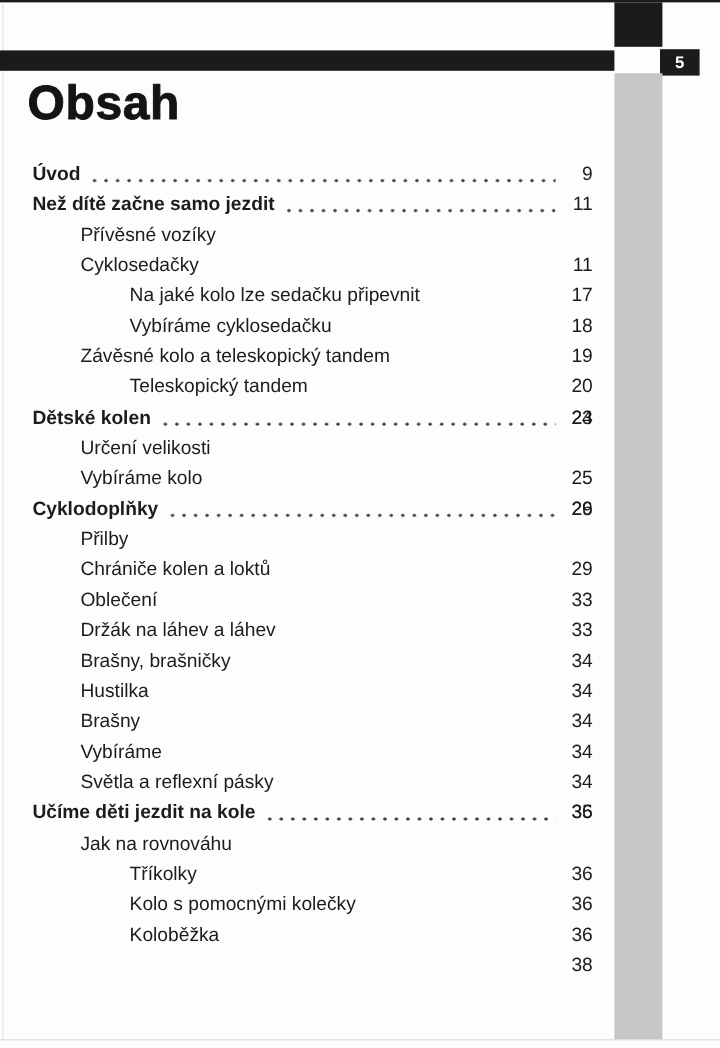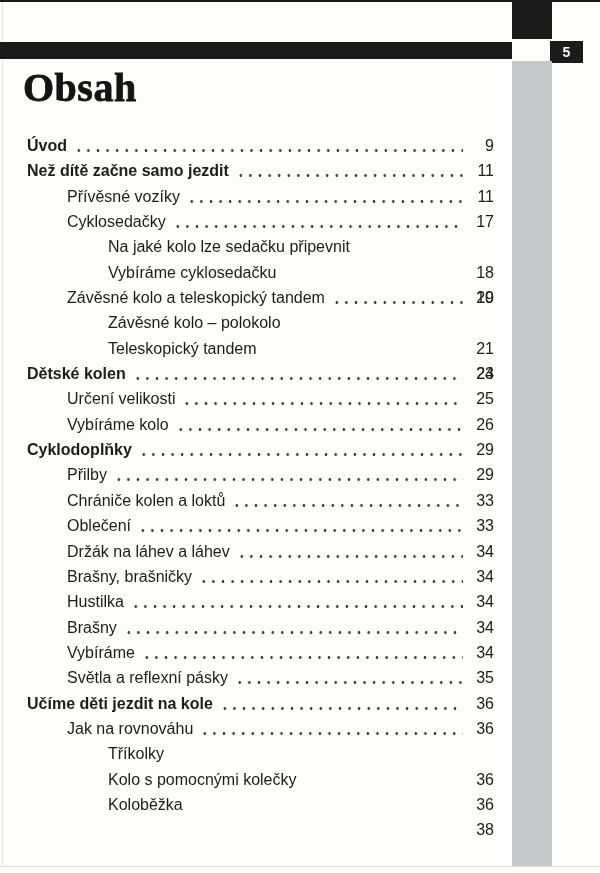--- a/index.html
+++ b/index.html
@@ -46,32 +46,31 @@
   }
   .side-stripe{
     position:absolute;left:512px;top:61px;width:40px;height:805px;
     background:var(--stripe);
   }
   .page-title{
     position:absolute;left:23px;top:64px;
     font-size:40px;font-weight:bold;
     letter-spacing:0.5px;
     color:#141414;
-    font-family:Liberation Serif, serif;
     -webkit-text-stroke:0.8px #141414;
   }
   .toc{
     position:absolute;left:27px;top:133px;width:467px;
   }
   .row{
     display:flex;
     height:25.35px;line-height:25.35px;
     font-size:16px;
   }
-  .row.lvl1{padding-left:40px;}
+  .row.lvl1{padding-left:40px;flex-direction:column;}
   .row.lvl2{padding-left:81px;flex-direction:column;}
   .row.bold{font-weight:bold;}
   .label{white-space:nowrap;}
   .dots{
     flex:1 1 auto;
     margin-left:7px;margin-right:5px;
     background-image:radial-gradient(circle, #3a3a3a 1.2px, rgba(0,0,0,0) 1.55px);
     background-size:9.6px 3.4px;
     background-position:0 16px;
     background-repeat:repeat-x;
@@ -130,25 +129,20 @@
       <span class="label">Vybíráme cyklosedačku</span>
       <span class="dots"></span>
       <span class="num">19</span>
     </div>
     <div class="row lvl1">
       <span class="label">Závěsné kolo a teleskopický tandem</span>
       <span class="dots"></span>
       <span class="num">20</span>
     </div>
     <div class="row lvl2">
-      <span class="label">Závěsné kolo – polokolo</span>
-      <span class="dots"></span>
-      <span class="num">21</span>
-    </div>
-    <div class="row lvl2">
       <span class="label">Teleskopický tandem</span>
       <span class="dots"></span>
       <span class="num">23</span>
     </div>
     <div class="row lvl0 bold">
       <span class="label">Dětské kolen</span>
       <span class="dots"></span>
       <span class="num">24</span>
     </div>
     <div class="row lvl1">

